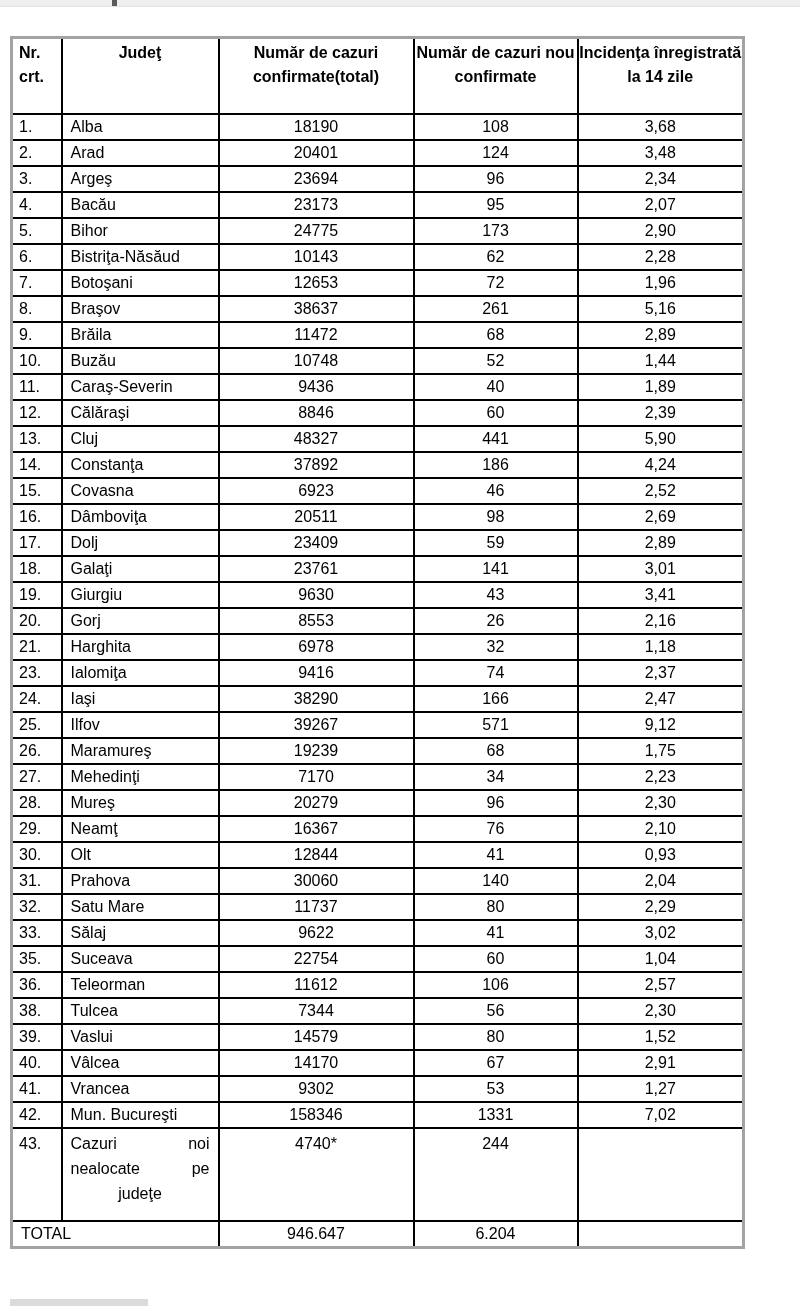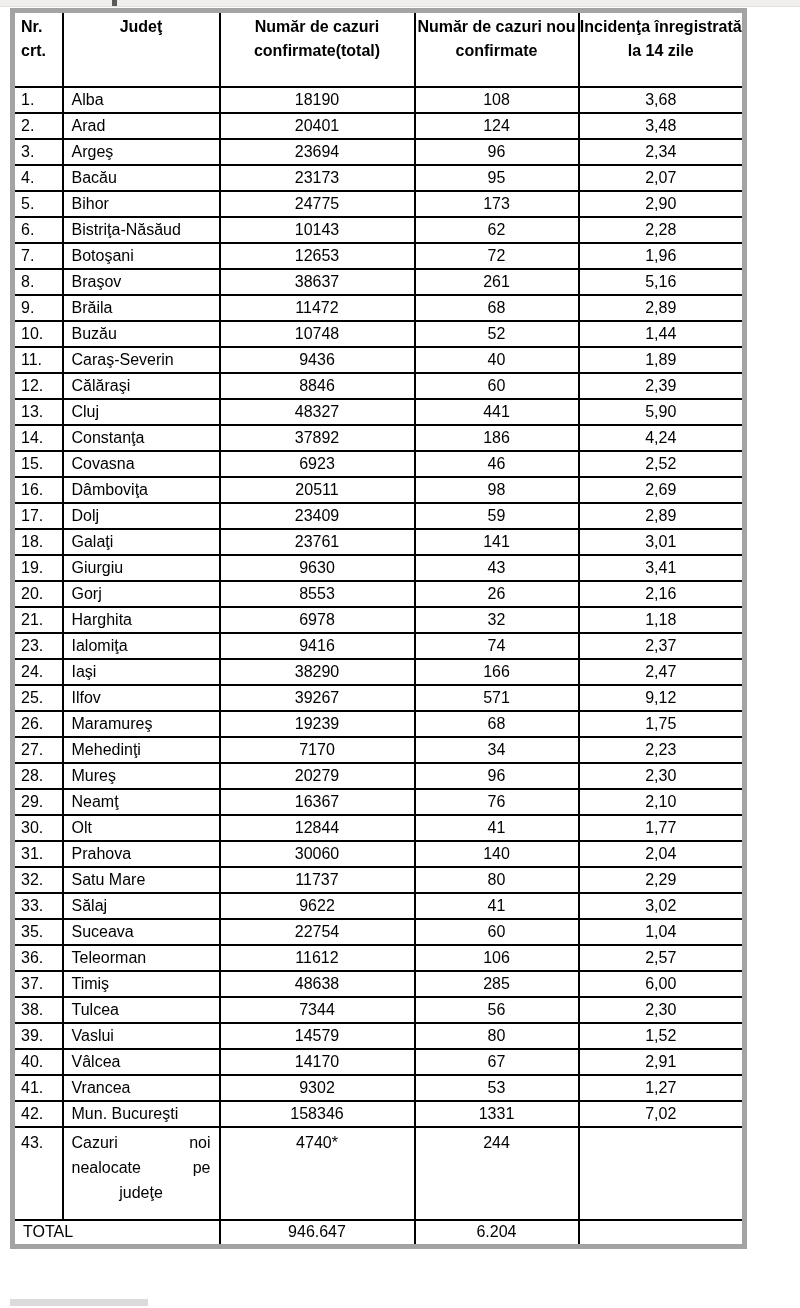--- a/index.html
+++ b/index.html
@@ -21,25 +21,25 @@
     position: absolute; left: 112px; top: 0;
     width: 5px; height: 6px;
     background: #5a5a5a;
   }
   .bottom-strip {
     position: absolute; left: 10px; top: 1299px;
     width: 138px; height: 7px;
     background: #dbdbdb;
   }
   table.main {
-    position: absolute; left: 10px; top: 8px;
+    position: absolute; left: 10px; top: 36px;
     width: 732px;
     border-collapse: collapse;
     table-layout: fixed;
-    border: 5px solid #a3a3a3;
+    border: 3px solid #a3a3a3;
   }
   th, td {
     border: 2px solid #000;
     font-size: 16px;
     overflow: hidden;
   }
   thead tr { height: 76px; }
   th {
     font-weight: bold;
     vertical-align: top;
@@ -279,21 +279,21 @@
         <td class="c-name">Neamţ</td>
         <td class="c-num">16367</td>
         <td class="c-num">76</td>
         <td class="c-num">2,10</td>
       </tr>
       <tr class="data-row">
         <td class="c-nr">30.</td>
         <td class="c-name">Olt</td>
         <td class="c-num">12844</td>
         <td class="c-num">41</td>
-        <td class="c-num">1,77</td>
+        <td class="c-num">0,93</td>
       </tr>
       <tr class="data-row">
         <td class="c-nr">31.</td>
         <td class="c-name">Prahova</td>
         <td class="c-num">30060</td>
         <td class="c-num">140</td>
         <td class="c-num">2,04</td>
       </tr>
       <tr class="data-row">
         <td class="c-nr">32.</td>
@@ -315,27 +315,20 @@
         <td class="c-num">22754</td>
         <td class="c-num">60</td>
         <td class="c-num">1,04</td>
       </tr>
       <tr class="data-row">
         <td class="c-nr">36.</td>
         <td class="c-name">Teleorman</td>
         <td class="c-num">11612</td>
         <td class="c-num">106</td>
         <td class="c-num">2,57</td>
-      </tr>
-      <tr class="data-row">
-        <td class="c-nr">37.</td>
-        <td class="c-name">Timiş</td>
-        <td class="c-num">48638</td>
-        <td class="c-num">285</td>
-        <td class="c-num">6,00</td>
       </tr>
       <tr class="data-row">
         <td class="c-nr">38.</td>
         <td class="c-name">Tulcea</td>
         <td class="c-num">7344</td>
         <td class="c-num">56</td>
         <td class="c-num">2,30</td>
       </tr>
       <tr class="data-row">
         <td class="c-nr">39.</td>

